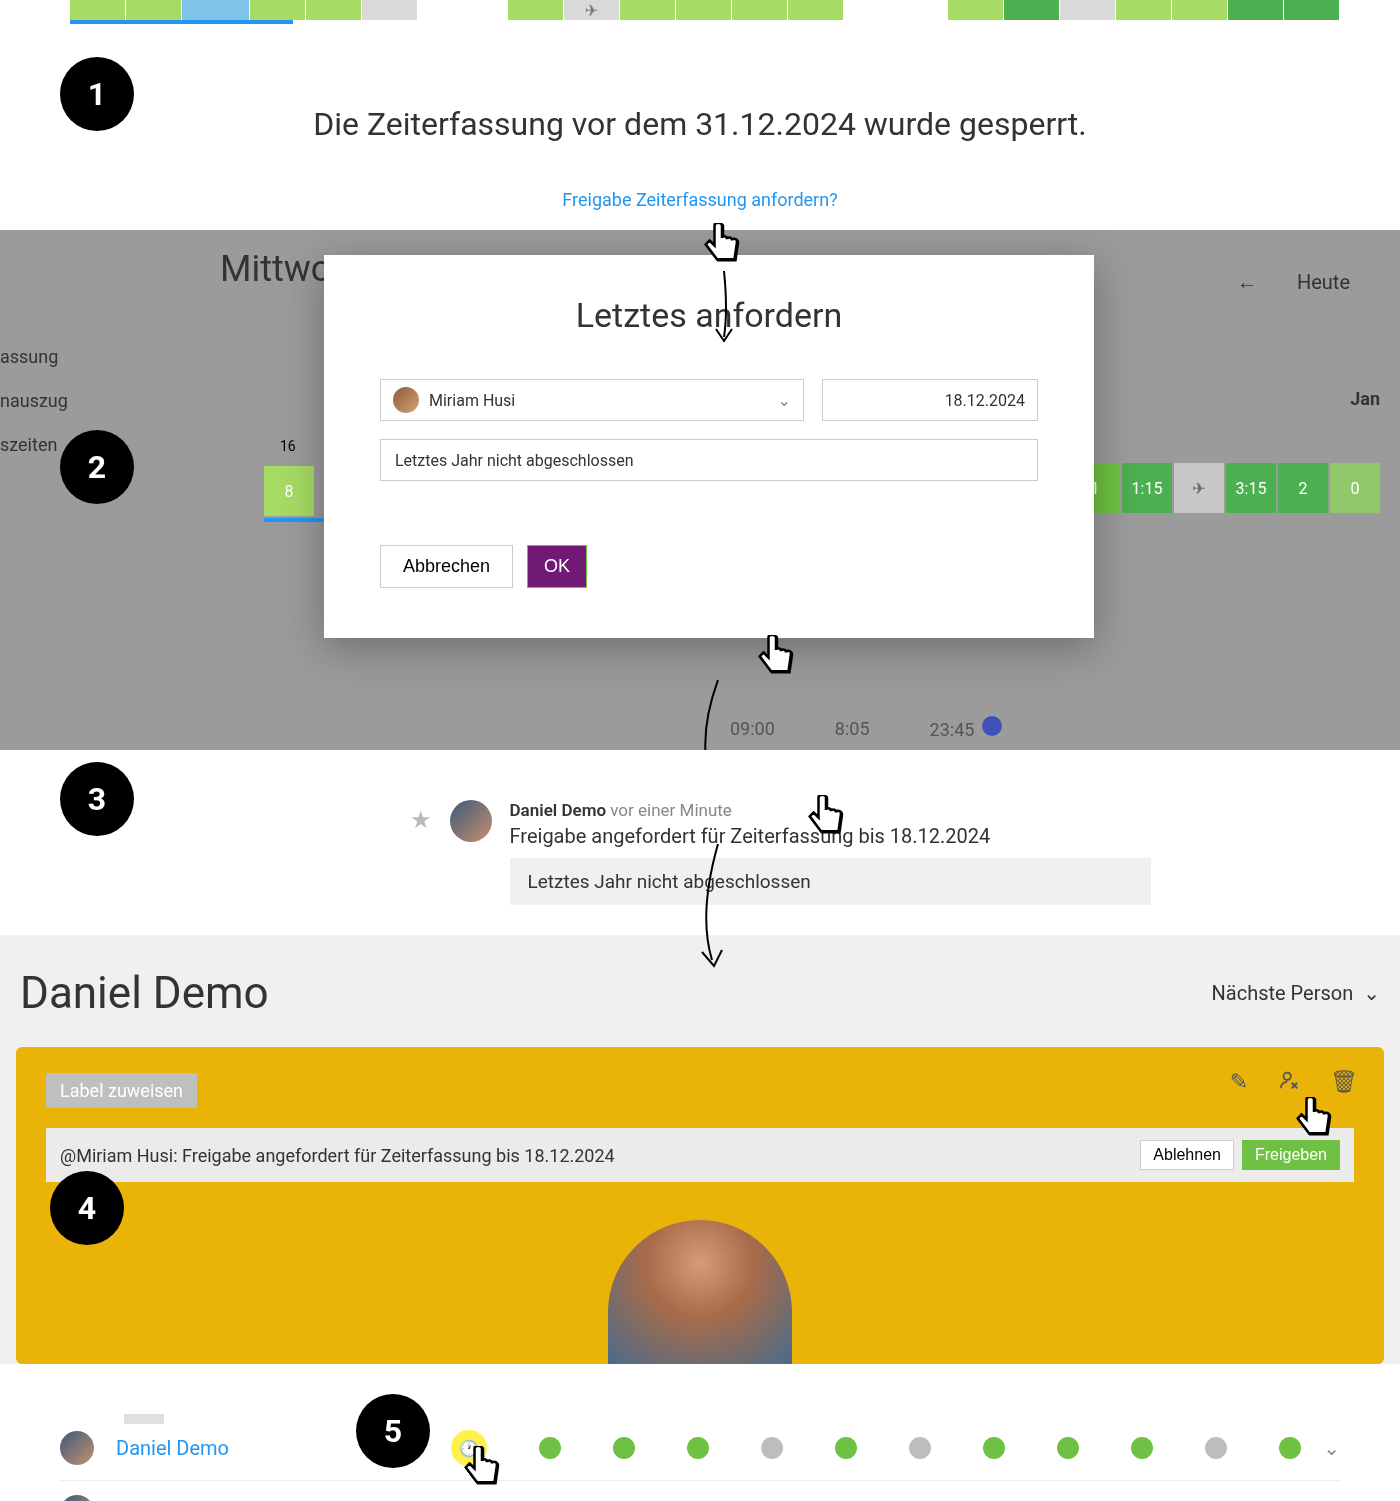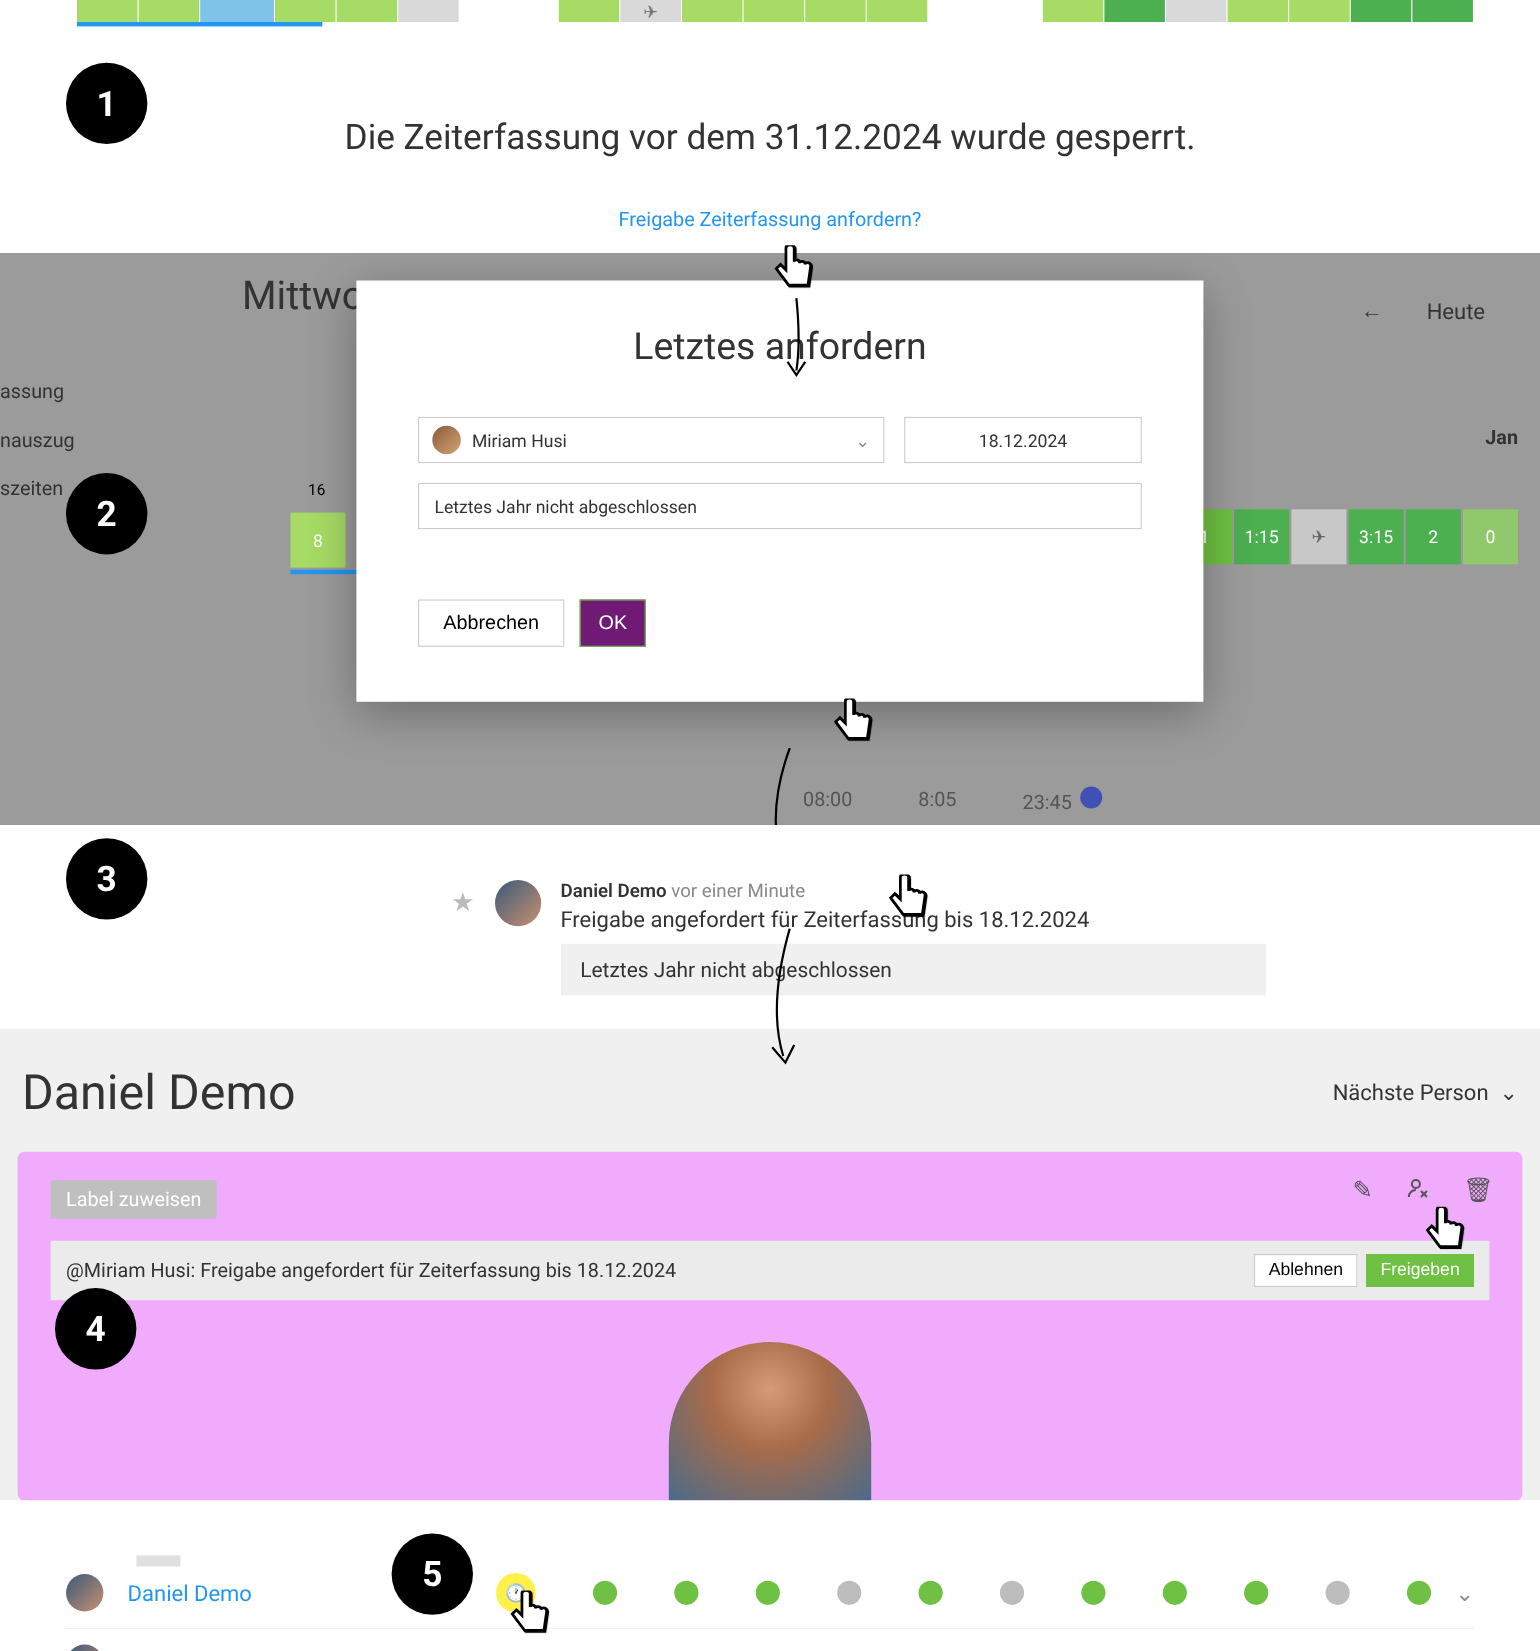--- a/index.html
+++ b/index.html
@@ -37,21 +37,21 @@
 .blk{width:50px;height:50px;display:flex;align-items:center;justify-content:center;color:#fff;font-size:16px;background:#6ec142}
 .blk.dk{background:#4caf50}
 .blk.ic{background:#c8c8c8;color:#666}
 .s2-times{position:absolute;bottom:10px;left:730px;display:flex;gap:60px;font-size:18px;color:#555;align-items:center}
 .s2-times .dot{width:20px;height:20px;border-radius:50%;background:#3f51b5;display:inline-block;margin-left:8px}
 
 .modal{position:absolute;left:324px;top:25px;width:770px;background:#fff;box-shadow:0 10px 40px rgba(0,0,0,.3);padding:40px 56px 50px;z-index:50}
 .modal h3{text-align:center;font-size:34px;font-weight:400;margin-bottom:44px}
 .modal-row{display:flex;gap:18px;margin-bottom:18px}
 .sel-box{flex:1;border:1px solid #ccc;height:42px;display:flex;align-items:center;padding:0 12px;position:relative}
-.sel-box.date{flex:0 0 216px;justify-content:center}
+.sel-box.date{flex:0 0 216px;justify-content:flex-end}
 .sel-box .av{width:26px;height:26px;border-radius:50%;background:linear-gradient(135deg,#8b5a3c,#d4a574);margin-right:10px}
 .sel-box .chev{position:absolute;right:12px;color:#888}
 .inp-box{border:1px solid #ccc;height:42px;display:flex;align-items:center;padding:0 14px;width:100%}
 .modal-btns{display:flex;justify-content:flex-start;gap:14px;margin-top:64px}
 .btn{padding:10px 22px;border:1px solid #ccc;background:#fff;font-size:18px;cursor:pointer}
 .btn.ok{background:#701a75;color:#fff;border-color:#6ec142;padding:10px 16px}
 
 
 .s3{padding:50px 0 30px 0;position:relative;background:#fff}
 .feed{display:flex;gap:18px;margin-left:410px;align-items:flex-start}
@@ -61,21 +61,21 @@
 .feed .body .line1 .name{font-weight:600}
 .feed .body .line1 .time{color:#888}
 .feed .body .line2{margin-top:4px;font-size:20px}
 .feed .body .note{background:#f0f0f0;padding:12px 340px 12px 18px;margin-top:10px;font-size:19px}
 
 
 .s4{background:#f0f0f0;padding:32px 16px 0;position:relative}
 .s4-head{display:flex;justify-content:space-between;align-items:center;padding:0 4px 28px}
 .s4-head h1{font-size:44px;font-weight:400}
 .s4-head .next{font-size:20px;display:flex;gap:10px}
-.card{background:#f0abfc;border-radius:6px;padding:26px 30px 0;position:relative}
+.card{background:#eab308;border-radius:6px;padding:26px 30px 0;position:relative}
 .label-chip{display:inline-block;background:#bfbfbf;color:#fff;padding:7px 14px;font-size:18px;border-radius:2px}
 .card-icons{position:absolute;right:26px;top:22px;display:flex;gap:30px;color:#555;font-size:22px}
 .req-bar{background:#ebebeb;margin-top:20px;padding:12px 14px;display:flex;align-items:center;justify-content:space-between}
 .req-bar .txt{font-size:18px}
 .req-bar .btns{display:flex;gap:8px}
 .req-bar .btn{padding:5px 12px;font-size:16px}
 .req-bar .btn.ok{background:#6ec142}
 .big-av{width:184px;height:144px;border-radius:184px 184px 0 0;background:radial-gradient(circle at 50% 30%,#d89b7a 0%,#a86b4a 40%,#4a6b8a 100%);margin:38px auto 0;overflow:hidden}
 
 
@@ -168,21 +168,21 @@
     </div>
     <div class="s2-blocks">
       <div class="blk">1</div>
       <div class="blk dk">1:15</div>
       <div class="blk ic">✈</div>
       <div class="blk dk">3:15</div>
       <div class="blk dk">2</div>
       <div class="blk" style="background:#8fc96b">0</div>
     </div>
     <div class="s2-times">
-      <span>08:00</span>
+      <span>09:00</span>
       <span>8:05</span>
       <span><span>23:45</span><span class="dot"></span></span>
     </div>
   </div>
 
   <div class="modal">
     <h3>Letztes anfordern</h3>
     <div class="modal-row">
       <div class="sel-box">
         <span class="av"></span>

